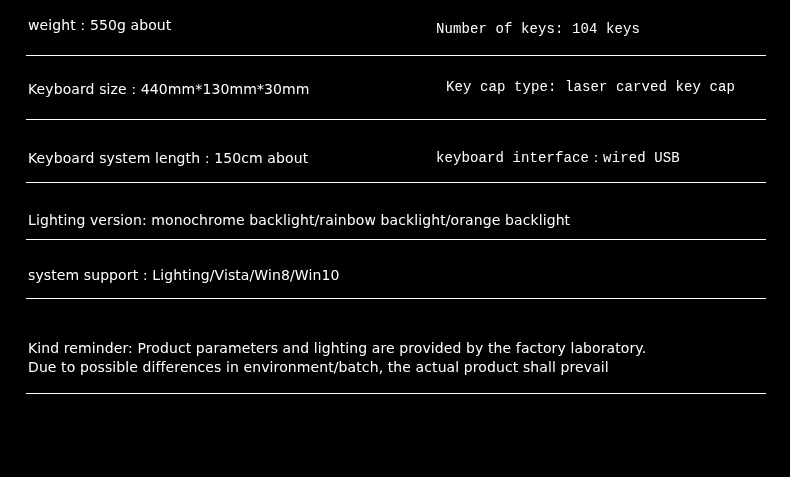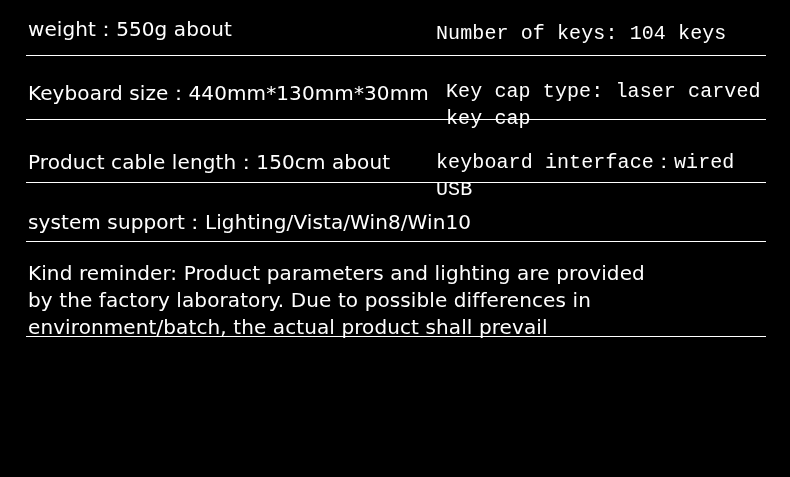--- a/index.html
+++ b/index.html
@@ -35,21 +35,21 @@
   .spec-row::after {
     content: "";
     position: absolute;
     left: 8px;
     right: 6px;
     bottom: 0;
     height: 1px;
     background: #ffffff;
   }
   .cell {
-    font-size: 20px;
+    font-size: 14px;
     line-height: 1.35;
     letter-spacing: 0.1px;
     color: #ffffff;
     white-space: pre-wrap;
   }
   .cell-left {
     width: 408px;
     flex: 0 0 408px;
   }
   .cell-right {
@@ -108,24 +108,27 @@
     <div class="cell cell-left">weight：550g about</div>
     <div class="cell cell-right">Number of keys: 104 keys</div>
   </div>
 
   <div class="spec-row" id="row-size">
     <div class="cell cell-left">Keyboard size：440mm*130mm*30mm</div>
     <div class="cell cell-right">Key cap type: laser carved key cap</div>
   </div>
 
   <div class="spec-row" id="row-cable">
-    <div class="cell cell-left">Product cable length：150cm about</div>
+    <div class="cell cell-left">Keyboard system length：150cm about</div>
     <div class="cell cell-right">keyboard interface：wired USB</div>
   </div>
 
+  <div class="spec-row" id="row-lighting">
+    <div class="cell cell-full">Lighting version: monochrome backlight/rainbow backlight/orange backlight</div>
+  </div>
 
   <div class="spec-row" id="row-system">
     <div class="cell cell-full">system support：Lighting/Vista/Win8/Win10</div>
   </div>
 
   <div class="spec-row" id="row-reminder">
     <div class="cell cell-full">Kind reminder: Product parameters and lighting are provided by the factory laboratory. Due to possible differences in environment/batch, the actual product shall prevail</div>
   </div>
 
 </div>

